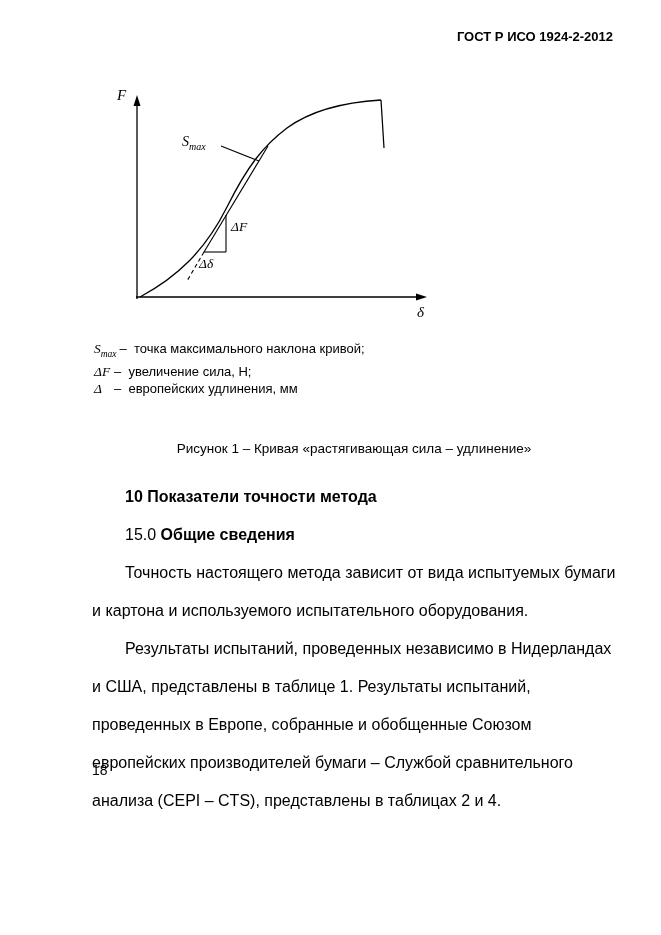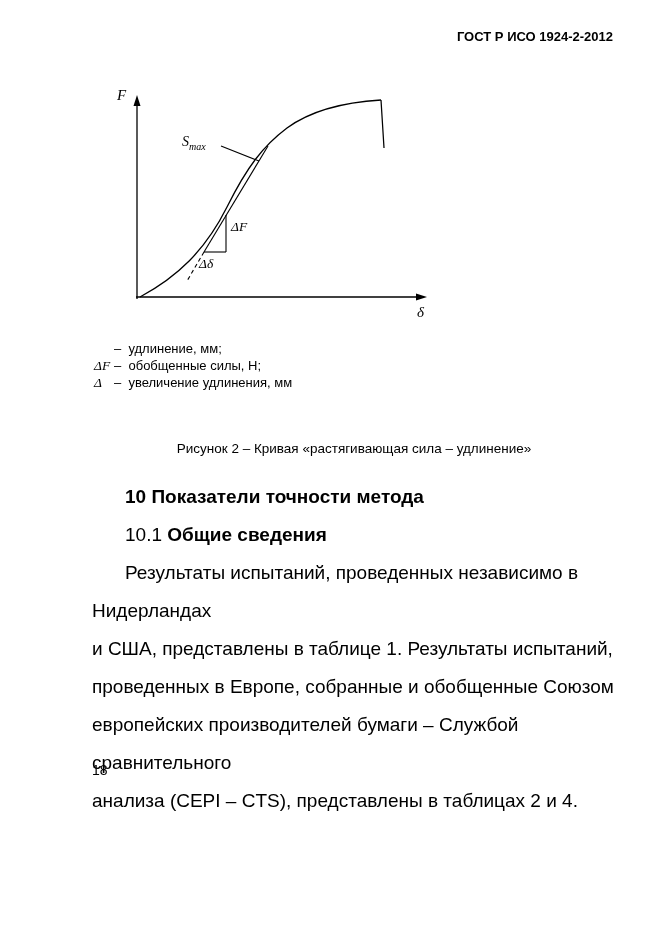--- a/index.html
+++ b/index.html
@@ -45,21 +45,21 @@
     font-family: "Liberation Serif", serif; font-style: italic;
     font-size: 13.5px;
   }
   .lsym sub { font-size: 9.5px; }
   .caption {
     position: absolute; left: 92px; top: 441px; width: 524px;
     text-align: center; font-size: 13.5px;
   }
   .content {
     position: absolute; left: 92px; top: 478px; width: 560px;
-    font-size: 19px;
+    font-size: 16px;
   }
   .h-section { font-weight: bold; line-height: 38px; padding-left: 33px; }
   .h-sub { line-height: 38px; padding-left: 33px; }
   .h-sub .b { font-weight: bold; text-align: right; }
   .para {
     line-height: 38px;
     white-space: pre-line;
     text-indent: 33px;
   }
   .pagenum {
@@ -91,30 +91,32 @@
     <line class="thin" x1="226" y1="215" x2="226" y2="252"></line>
     <line class="thin" x1="204" y1="252" x2="226" y2="252"></line>
     <line class="thin" x1="221" y1="146" x2="259" y2="161"></line>
 
     <text class="smax-lab" x="182" y="146"><tspan>S</tspan><tspan dy="4" font-size="10">max</tspan></text>
     <text class="ann-lab" x="231" y="231">ΔF</text>
     <text class="ann-lab" x="199" y="268">Δδ</text>
   </svg>
 
   <div class="legend" id="legend">
-      <div class="legend-line"><span class="lsym"></span><span>–  удлинение, мм;</span></div>
-      <div class="legend-line"><span class="lsym">ΔF</span><span>–  обобщенные силы, Н;</span></div>
-      <div class="legend-line"><span class="lsym">Δ</span><span>–  увеличение удлинения, мм</span></div>
+      <div class="legend-line"><span class="lsym">S<sub>max</sub></span><span>–  точка максимального наклона кривой;</span></div>
+      <div class="legend-line"><span class="lsym">ΔF</span><span>–  увеличение сила, Н;</span></div>
+      <div class="legend-line"><span class="lsym">Δ</span><span>–  европейских удлинения, мм</span></div>
     </div>
 
-  <div class="caption">Рисунок 2 – Кривая «растягивающая сила – удлинение»</div>
+  <div class="caption">Рисунок 1 – Кривая «растягивающая сила – удлинение»</div>
 
   <div class="content">
     <div class="h-section">10 Показатели точности метода</div>
-    <div class="h-sub"><span>10.1</span> <span class="b">Общие сведения</span></div>
+    <div class="h-sub"><span>15.0</span> <span class="b">Общие сведения</span></div>
+    <div class="para">Точность настоящего метода зависит от вида испытуемых бумаги
+и картона и используемого испытательного оборудования.</div>
     <div class="para">Результаты испытаний, проведенных независимо в Нидерландах
 и США, представлены в таблице 1. Результаты испытаний,
 проведенных в Европе, собранные и обобщенные Союзом
 европейских производителей бумаги – Службой сравнительного
 анализа (CEPI – CTS), представлены в таблицах 2 и 4.</div>
   </div>
 
   <div class="pagenum">18</div>
 
 </div>

